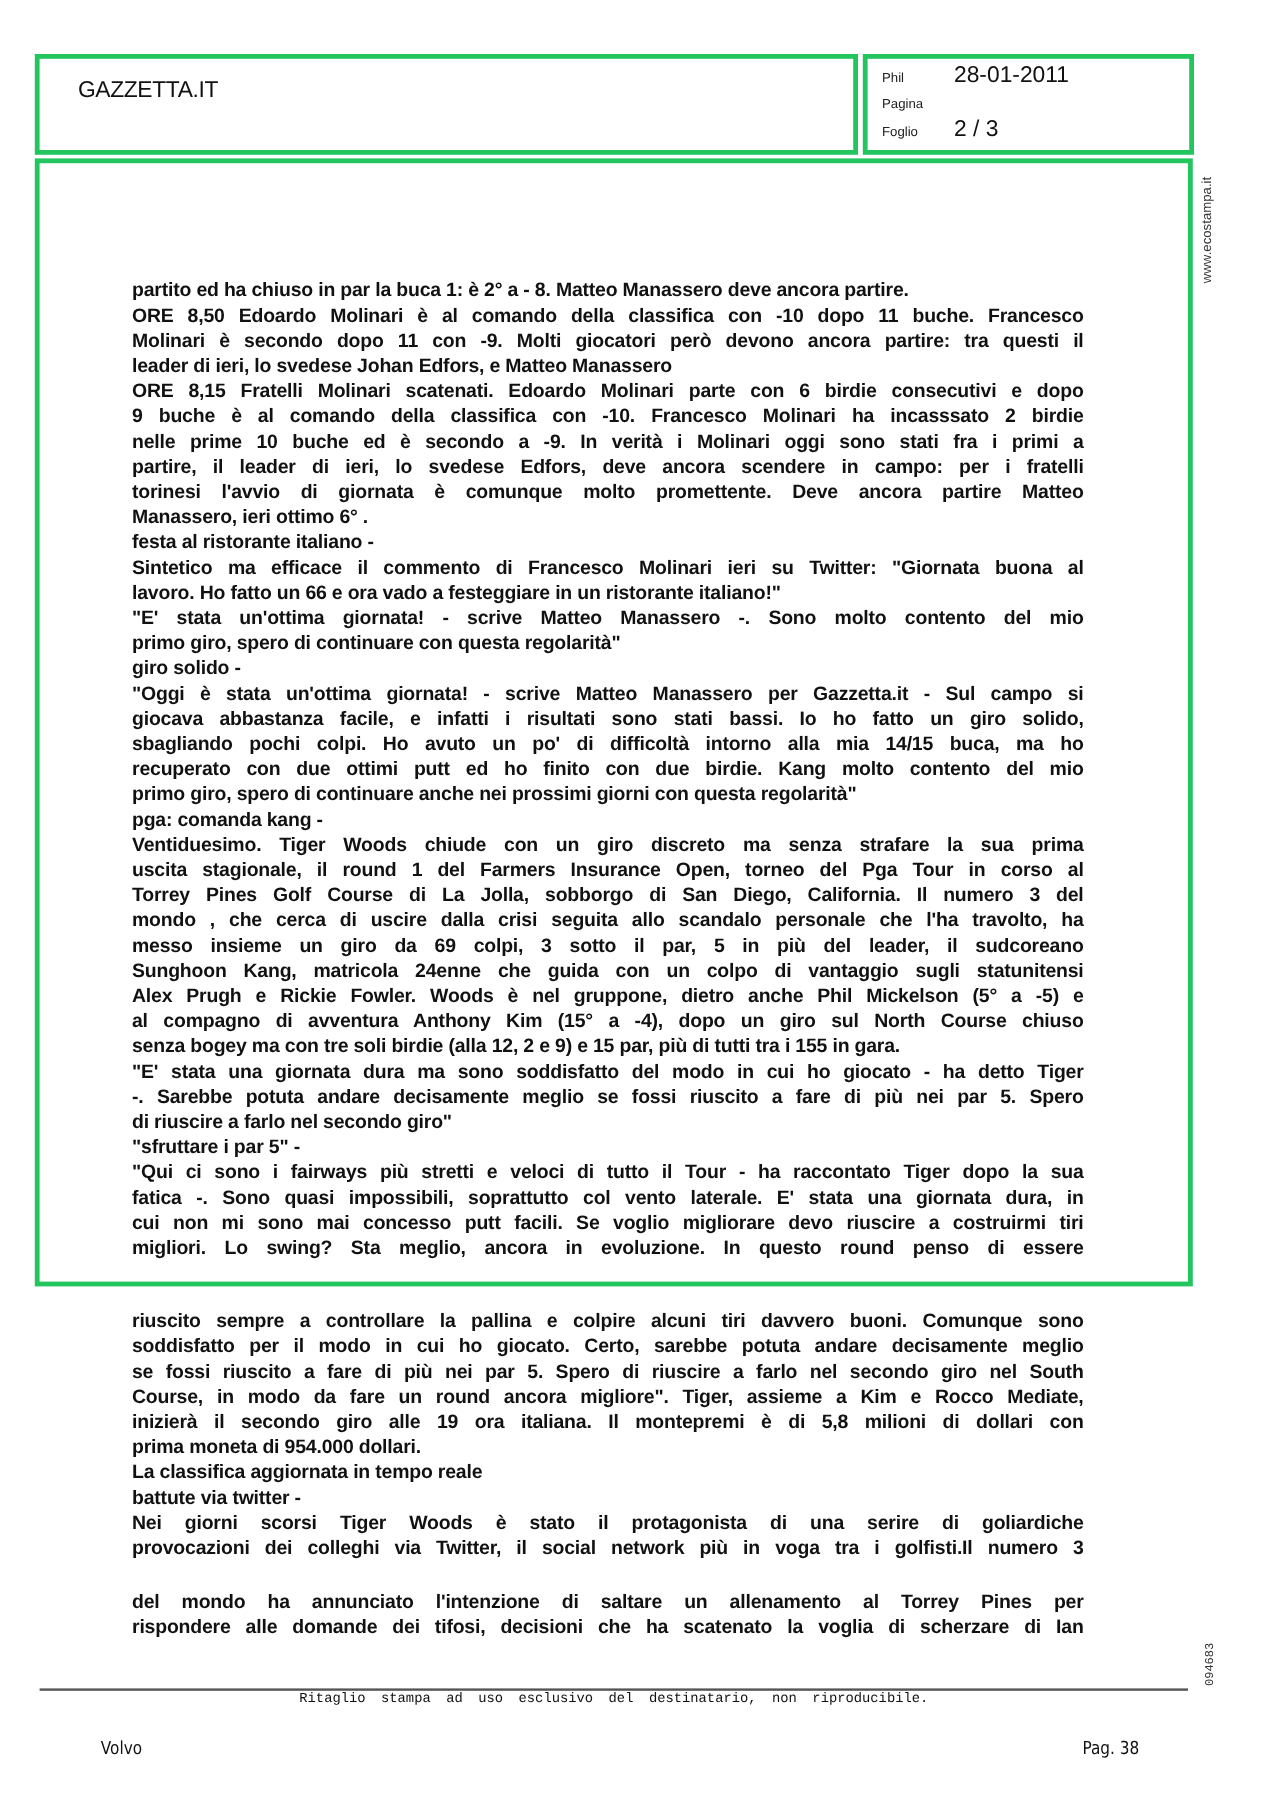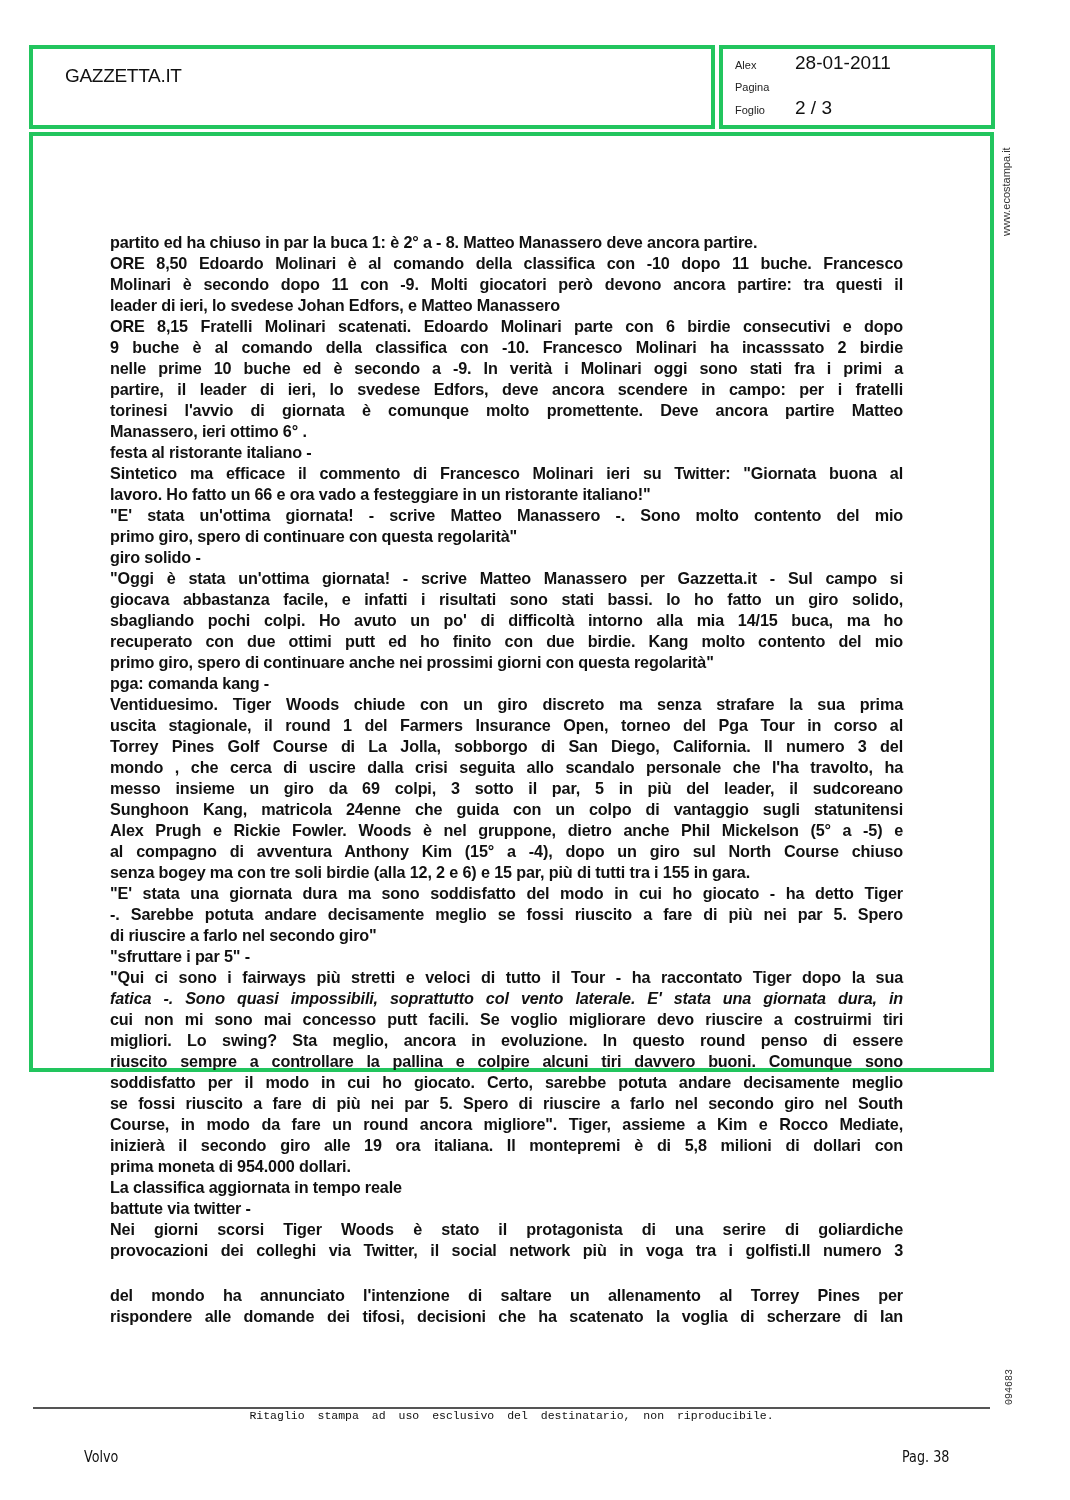--- a/index.html
+++ b/index.html
@@ -22,21 +22,21 @@
   .foot-right{position:absolute;left:902px;top:1448px;font-size:15px;font-family:"DejaVu Sans",sans-serif;transform:scaleX(0.85);transform-origin:left;}
 </style>
 </head>
 <body>
 
 <div class="box" id="hdr-left">
   <div class="pub">GAZZETTA.IT</div>
 </div>
 
 <div class="box" id="hdr-right">
-  <span class="meta-lbl" style="top:10px">Alex</span>
+  <span class="meta-lbl" style="top:10px">Phil</span>
   <span class="meta-val" style="top:3px">28-01-2011</span>
   <span class="meta-lbl" style="top:32px">Pagina</span>
   <span class="meta-val" style="top:26px"></span>
   <span class="meta-lbl" style="top:55px">Foglio</span>
   <span class="meta-val" style="top:48px">2 / 3</span>
 </div>
 
 <div class="side-url">www.ecostampa.it</div>
 <div class="side-code">094683</div>
 
@@ -69,30 +69,30 @@
     <div class="ln last" style="white-space: normal;">primo giro, spero di continuare anche nei prossimi giorni con questa regolarità"</div>
     <div class="ln last" style="white-space: normal;">pga: comanda kang -</div>
     <div class="ln" style="white-space: normal; text-align-last: justify;">Ventiduesimo. Tiger Woods chiude con un giro discreto ma senza strafare la sua prima</div>
     <div class="ln" style="white-space: normal; text-align-last: justify;">uscita stagionale, il round 1 del Farmers Insurance Open, torneo del Pga Tour in corso al</div>
     <div class="ln" style="white-space: normal; text-align-last: justify;">Torrey Pines Golf Course di La Jolla, sobborgo di San Diego, California. Il numero 3 del</div>
     <div class="ln" style="white-space: normal; text-align-last: justify;">mondo , che cerca di uscire dalla crisi seguita allo scandalo personale che l'ha travolto, ha</div>
     <div class="ln" style="white-space: normal; text-align-last: justify;">messo insieme un giro da 69 colpi, 3 sotto il par, 5 in più del leader, il sudcoreano</div>
     <div class="ln" style="white-space: normal; text-align-last: justify;">Sunghoon Kang, matricola 24enne che guida con un colpo di vantaggio sugli statunitensi</div>
     <div class="ln" style="white-space: normal; text-align-last: justify;">Alex Prugh e Rickie Fowler. Woods è nel gruppone, dietro anche Phil Mickelson (5° a -5) e</div>
     <div class="ln" style="white-space: normal; text-align-last: justify;">al compagno di avventura Anthony Kim (15° a -4), dopo un giro sul North Course chiuso</div>
-    <div class="ln last" style="white-space: normal;">senza bogey ma con tre soli birdie (alla 12, 2 e 6) e 15 par, più di tutti tra i 155 in gara.</div>
+    <div class="ln last" style="white-space: normal;">senza bogey ma con tre soli birdie (alla 12, 2 e 9) e 15 par, più di tutti tra i 155 in gara.</div>
     <div class="ln" style="white-space: normal; text-align-last: justify;">"E' stata una giornata dura ma sono soddisfatto del modo in cui ho giocato - ha detto Tiger</div>
     <div class="ln" style="white-space: normal; text-align-last: justify;">-. Sarebbe potuta andare decisamente meglio se fossi riuscito a fare di più nei par 5. Spero</div>
     <div class="ln last" style="white-space: normal;">di riuscire a farlo nel secondo giro"</div>
     <div class="ln last" style="white-space: normal;">"sfruttare i par 5" -</div>
     <div class="ln" style="white-space: normal; text-align-last: justify;">"Qui ci sono i fairways più stretti e veloci di tutto il Tour - ha raccontato Tiger dopo la sua</div>
-    <div class="ln" style="white-space: normal; text-align-last: justify; font-style: italic;">fatica -. Sono quasi impossibili, soprattutto col vento laterale. E' stata una giornata dura, in</div>
+    <div class="ln" style="white-space: normal; text-align-last: justify;">fatica -. Sono quasi impossibili, soprattutto col vento laterale. E' stata una giornata dura, in</div>
     <div class="ln" style="white-space: normal; text-align-last: justify;">cui non mi sono mai concesso putt facili. Se voglio migliorare devo riuscire a costruirmi tiri</div>
     <div class="ln" style="white-space: normal; text-align-last: justify;">migliori. Lo swing? Sta meglio, ancora in evoluzione. In questo round penso di essere</div>
-    <div class="ln" style="white-space: normal; text-align-last: justify;">riuscito sempre a controllare la pallina e colpire alcuni tiri davvero buoni. Comunque sono</div>
+    <div class="ln" style="white-space: normal; text-align-last: justify; margin-top: 40px;">riuscito sempre a controllare la pallina e colpire alcuni tiri davvero buoni. Comunque sono</div>
     <div class="ln" style="white-space: normal; text-align-last: justify;">soddisfatto per il modo in cui ho giocato. Certo, sarebbe potuta andare decisamente meglio</div>
     <div class="ln" style="white-space: normal; text-align-last: justify;">se fossi riuscito a fare di più nei par 5. Spero di riuscire a farlo nel secondo giro nel South</div>
     <div class="ln" style="white-space: normal; text-align-last: justify;">Course, in modo da fare un round ancora migliore". Tiger, assieme a Kim e Rocco Mediate,</div>
     <div class="ln" style="white-space: normal; text-align-last: justify;">inizierà il secondo giro alle 19 ora italiana. Il montepremi è di 5,8 milioni di dollari con</div>
     <div class="ln last" style="white-space: normal;">prima moneta di 954.000 dollari.</div>
     <div class="ln last" style="white-space: normal;">La classifica aggiornata in tempo reale</div>
     <div class="ln last" style="white-space: normal;">battute via twitter -</div>
     <div class="ln" style="white-space: normal; text-align-last: justify;">Nei giorni scorsi Tiger Woods è stato il protagonista di una serire di goliardiche</div>
     <div class="ln" style="white-space: normal; text-align-last: justify;">provocazioni dei colleghi via Twitter, il social network più in voga tra i golfisti.Il numero 3</div>
     <div class="ln" style="white-space: normal; text-align-last: justify; margin-top: 24px;">del mondo ha annunciato l'intenzione di saltare un allenamento al Torrey Pines per</div>

